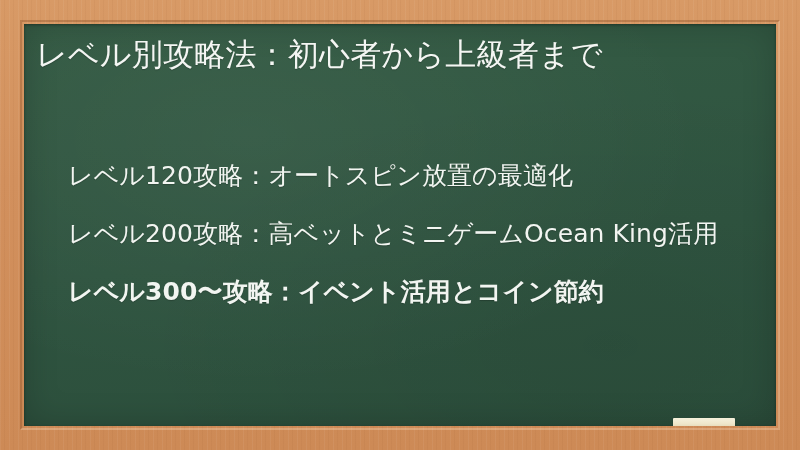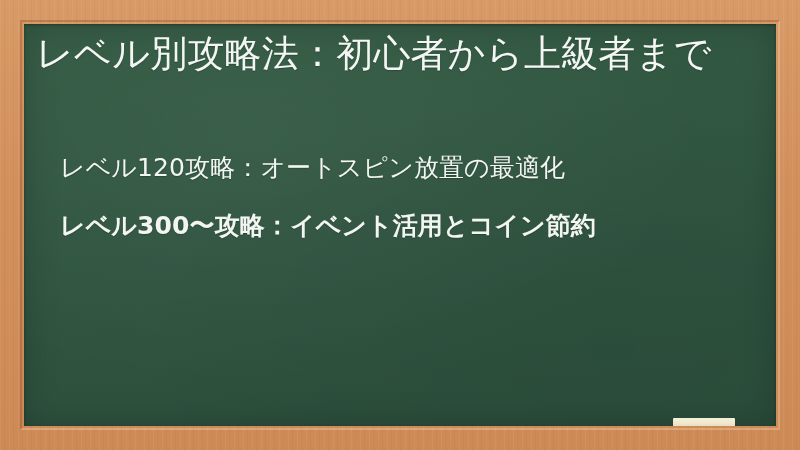--- a/index.html
+++ b/index.html
@@ -77,36 +77,36 @@
     padding: 0;
   }
 
   
   .board-title {
     position: absolute;
     left: 12px;
     top: 8px;
     width: 718px;
     color: #f4f6f3;
-    font-size: 37px;
+    font-size: 31px;
     line-height: 44px;
     font-weight: 400;
     letter-spacing: 0.2px;
     text-shadow: 0 1px 1px rgba(0,0,0,0.22);
     white-space: normal;
     word-break: break-all;
   }
 
   
   .topic-list {
     position: absolute;
     left: 36px;
     top: 126px;
     width: 678px;
-    margin: 0;
+    margin: 8px;
     padding: 0;
     list-style: none;
   }
   .topic-item {
     color: #f2f5f1;
     font-size: 25px;
     line-height: 36px;
     font-weight: 400;
     letter-spacing: 0.1px;
     margin: 0 0 22px 0;
@@ -134,20 +134,21 @@
 
   <div class="frame-bevel"></div>
 
   <div class="board">
     <div class="board-inner">
 
       <div class="board-title">レベル別攻略法：初心者から上級者まで</div>
 
       <ul class="topic-list">
         <li class="topic-item">レベル120攻略：オートスピン放置の最適化</li>
+        <li class="topic-item">レベル200攻略：高ベットとミニゲームOcean King活用</li>
         <li class="topic-item">レベル300〜攻略：イベント活用とコイン節約</li>
       </ul>
 
       <div class="chalk-stick"></div>
 
     </div>
   </div>
 
 </div>
 

